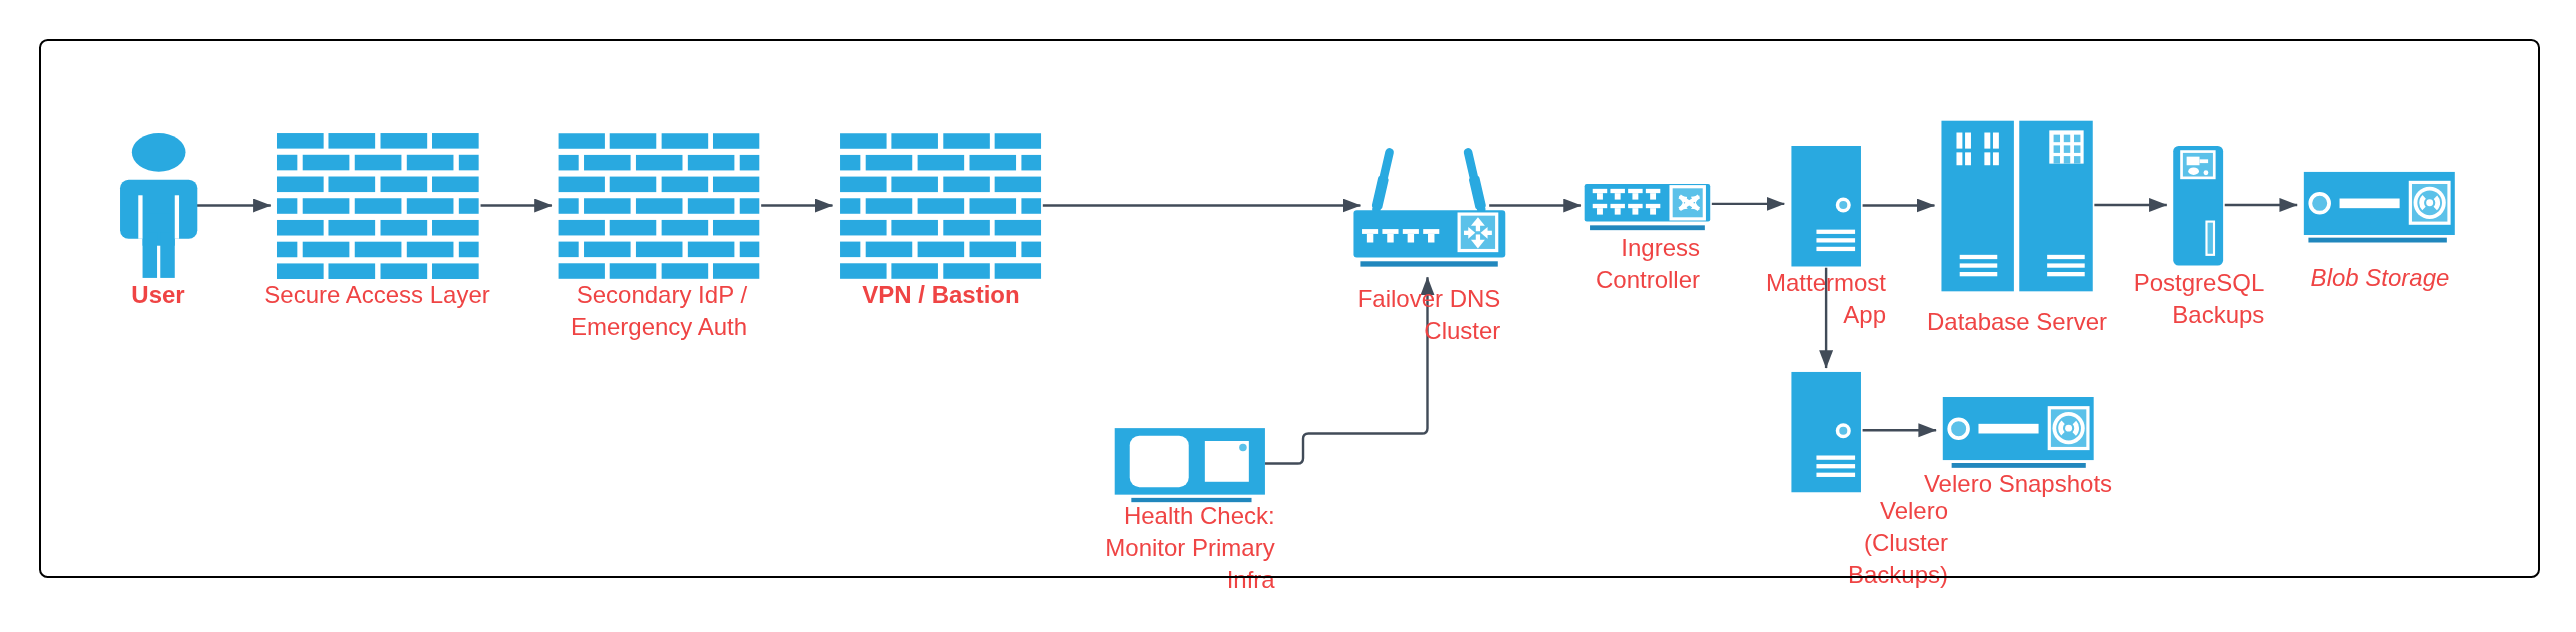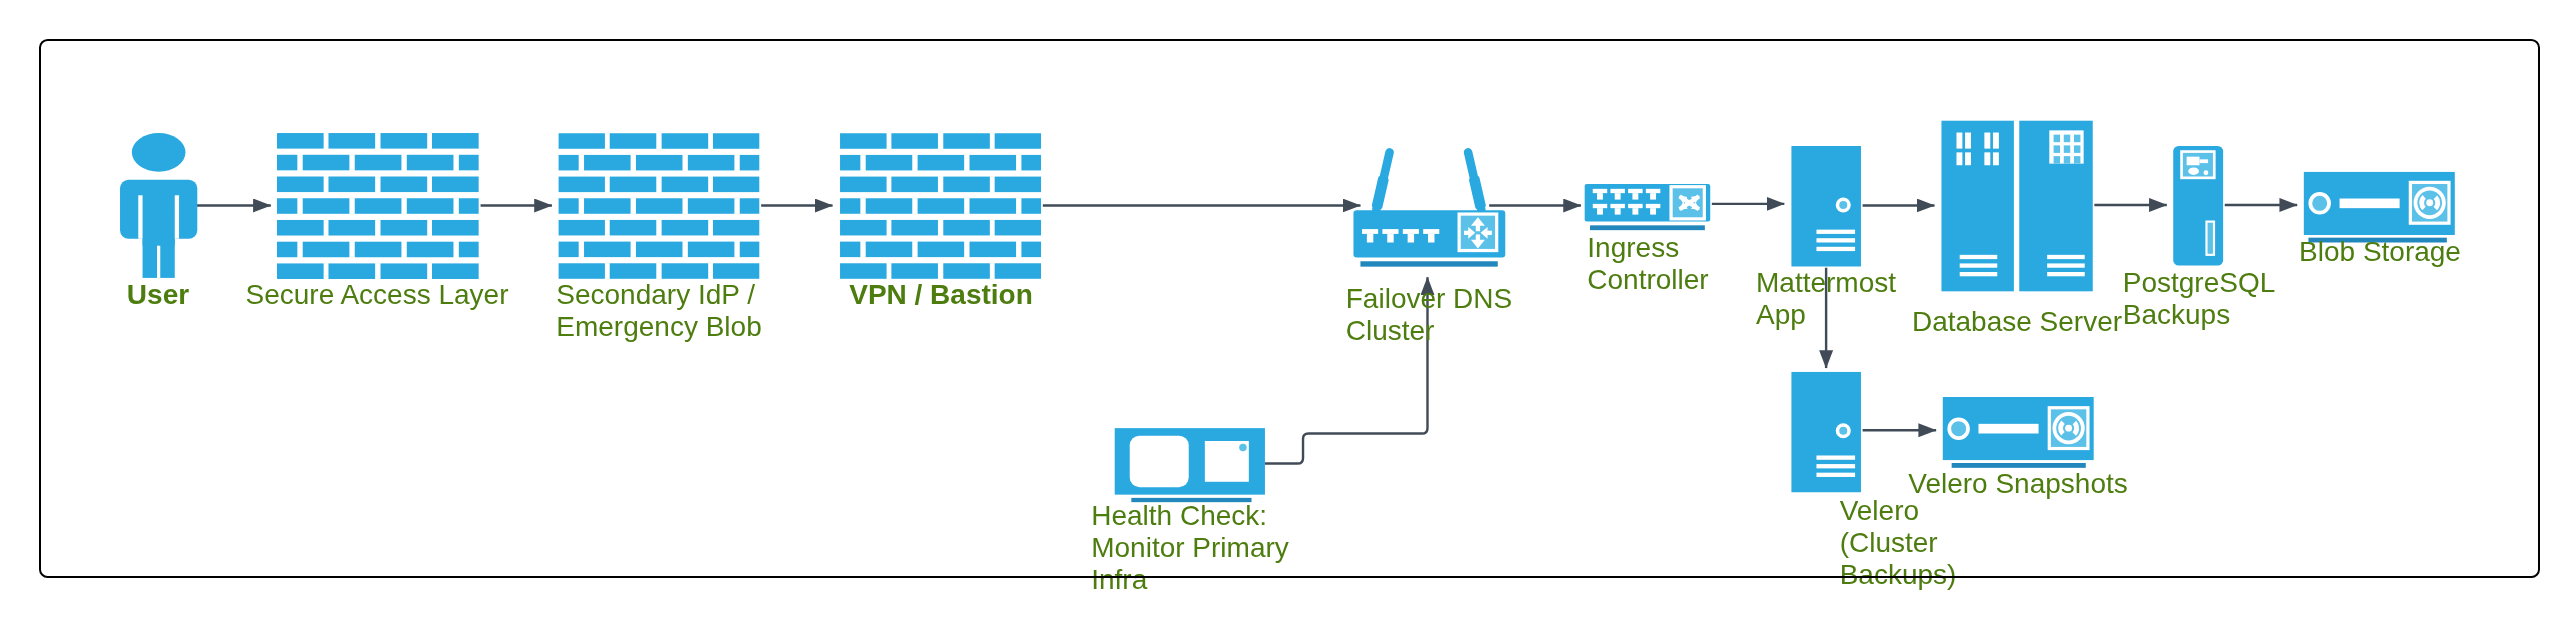--- a/index.html
+++ b/index.html
@@ -1,22 +1,22 @@
 <!DOCTYPE html>
 <html style="font-size:8.6px"><head>
 <meta charset="utf-8">
 <style>
   html,body{margin:0;padding:0;background:#fff;}
   body{width:2576px;height:632px;position:relative;overflow:hidden;
        font-family:"Liberation Sans", sans-serif;}
   #art{position:absolute;left:0;top:0;z-index:1;}
   .frame{position:absolute;left:39px;top:39px;width:2497px;height:535px;
          border:2.7px solid #000;border-radius:8.6px;z-index:5;pointer-events:none;}
-  .label{position:absolute;transform:translateX(-50%);text-align:left;
-         font-size:28px;line-height:32px;color:#4d7c0f;white-space:nowrap;z-index:3;}
+  .label{position:absolute;transform:translateX(-50%);text-align:right;
+         font-size:24px;line-height:32px;color:#ef4444;white-space:nowrap;z-index:3;}
   .label span{display:block;}
 </style>
 </head>
 <body>
 
 <svg id="art" width="2576" height="632" viewBox="0 0 4800 1178">
   <defs>
     <marker id="ah" markerUnits="userSpaceOnUse" markerWidth="40" markerHeight="30" refX="33" refY="13" orient="auto">
       <path d="M0,0 L34,13 L0,26 Z" fill="#414B58"></path>
     </marker>
@@ -242,21 +242,21 @@
 </svg>
 
 <div class="label" style="left:158px;top:279px;font-weight:bold;">
     <span>User</span>
   </div>
 <div class="label" style="left:377px;top:279px;">
     <span>Secure Access Layer</span>
   </div>
 <div class="label" style="left:659px;top:279px;">
     <span>Secondary IdP /</span>
-    <span>Emergency Blob</span>
+    <span>Emergency Auth</span>
   </div>
 <div class="label" style="left:941px;top:279px;font-weight:bold;">
     <span>VPN / Bastion</span>
   </div>
 <div class="label" style="left:1429px;top:283px;">
     <span>Failover DNS</span>
     <span>Cluster</span>
   </div>
 <div class="label" style="left:1648px;top:232px;">
     <span>Ingress</span>
@@ -266,21 +266,21 @@
     <span>Mattermost</span>
     <span>App</span>
   </div>
 <div class="label" style="left:2017px;top:294px;margin-top:12px;">
     <span>Database Server</span>
   </div>
 <div class="label" style="left:2199px;top:267px;">
     <span>PostgreSQL</span>
     <span>Backups</span>
   </div>
-<div class="label" style="left:2380px;top:236px;">
+<div class="label" style="left:2380px;top:262px;font-style:italic;">
     <span>Blob Storage</span>
   </div>
 <div class="label" style="left:1190px;top:500px;">
     <span>Health Check:</span>
     <span>Monitor Primary</span>
     <span>Infra</span>
   </div>
 <div class="label" style="left:1898px;top:495px;">
     <span>Velero</span>
     <span>(Cluster</span>

